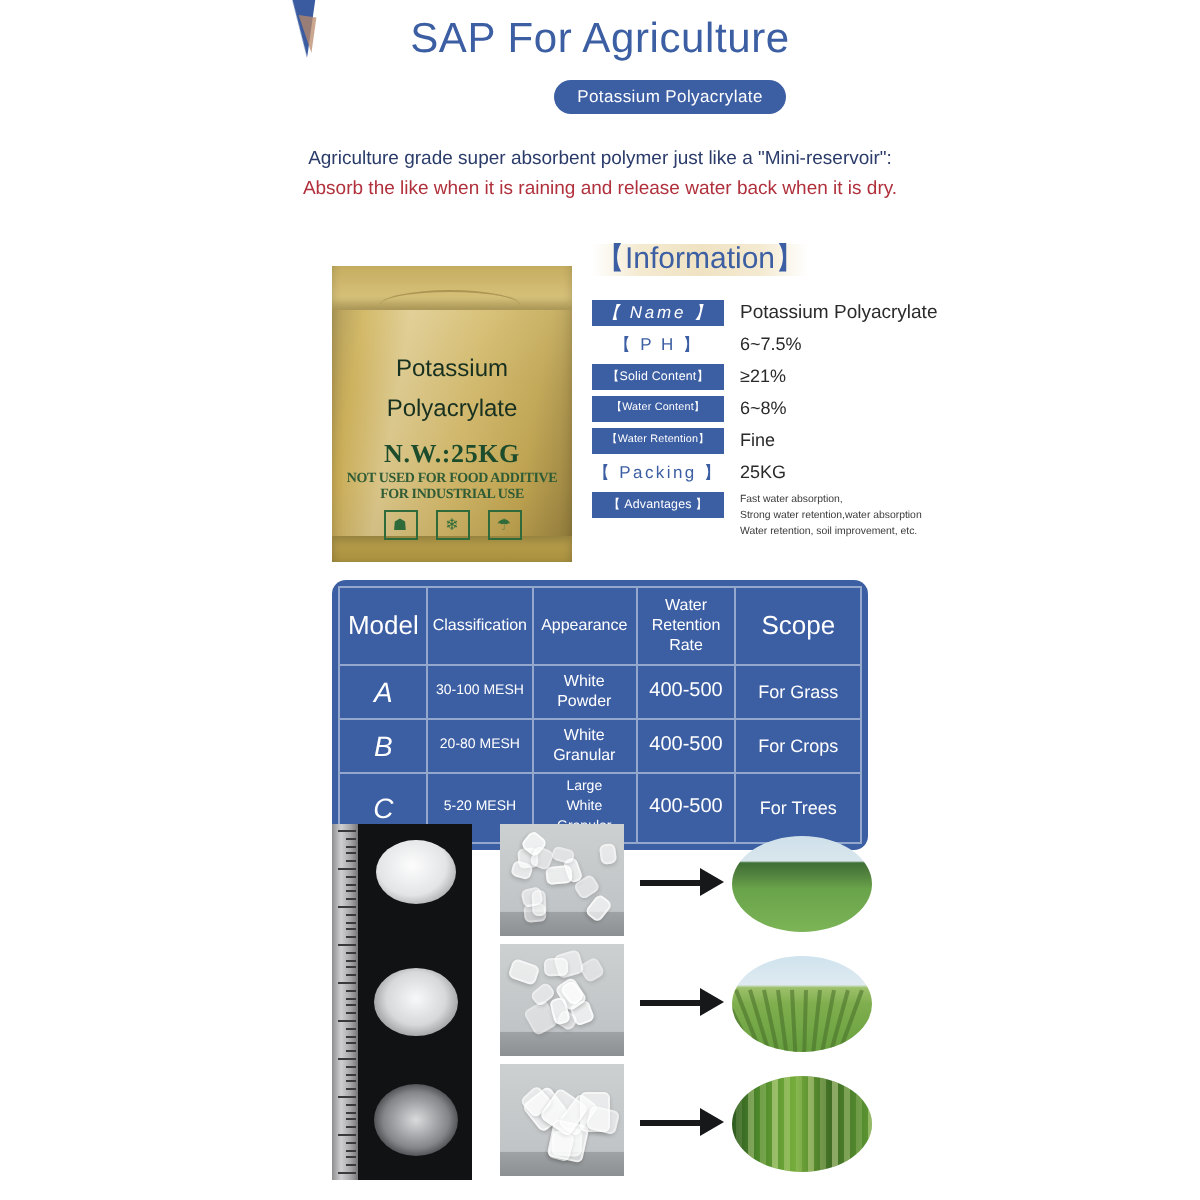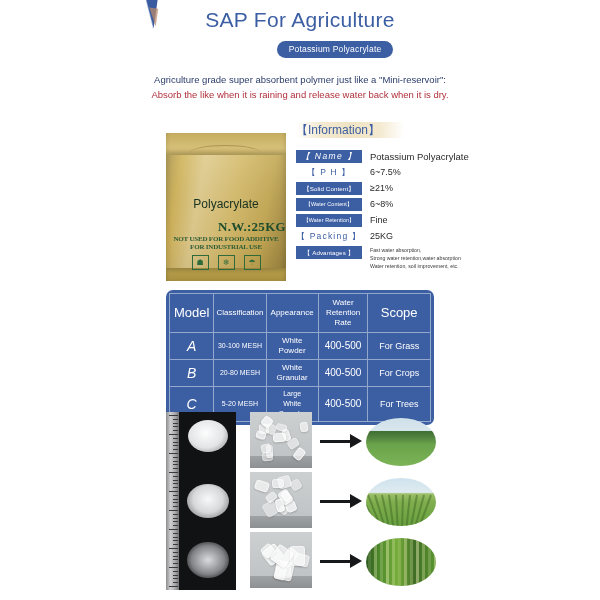--- a/index.html
+++ b/index.html
@@ -151,21 +151,21 @@
     text-align: center;
     color: #17301f;
     font-size: 12px;
   }
   #bag-name1 { top: 44px; }
   #bag-name2 { top: 64px; }
   #bag-weight {
     position: absolute;
     left: 0; top: 86px;
     width: 120px;
-    text-align: right;
+    text-align: center;
     color: #1c4c2c;
     font-family: "Liberation Serif", serif;
     font-weight: bold;
     font-size: 13px;
     letter-spacing: .3px;
   }
   .bag-warn {
     position: absolute;
     left: 0;
     width: 120px;
@@ -199,22 +199,23 @@
   #info-panel {
     position: absolute;
     left: 296px;
     top: 122px;
     width: 200px;
   }
   #info-header {
     width: 108px;
     height: 16px;
     line-height: 16px;
+    text-align: center;
     color: #3c5ea3;
-    font-size: 12px;
+    font-size: 15px;
     background: linear-gradient(90deg, #ffffff 0%, #f4ead1 22%, #f0e3c3 50%, #f4ead1 78%, #ffffff 100%);
   }
   #info-rows {
     margin-top: 12px;
   }
   .info-row {
     display: flex;
     align-items: flex-start;
     margin-bottom: 3px;
     min-height: 13px;
@@ -441,20 +442,21 @@
 
 <div id="subtitle-block">
   <div id="subtitle-line1">Agriculture grade super absorbent polymer just like a "Mini-reservoir":</div>
   <div id="subtitle-line2">Absorb the like when it is raining and release water back when it is dry.</div>
 </div>
 
 <div id="bag-figure">
   <div id="bag-body"></div>
   <div id="bag-top-fold"></div>
   <div id="bag-bottom-fold"></div>
+  <div class="bag-name" id="bag-name1">Potassium</div>
   <div class="bag-name" id="bag-name2">Polyacrylate</div>
   <div id="bag-weight">N.W.:25KG</div>
   <div class="bag-warn" id="bag-warn1">NOT USED FOR FOOD ADDITIVE</div>
   <div class="bag-warn" id="bag-warn2">FOR INDUSTRIAL USE</div>
   <div id="bag-symbols">
     <div class="sym">☗</div>
     <div class="sym">❄</div>
     <div class="sym">☂</div>
   </div>
 </div>

